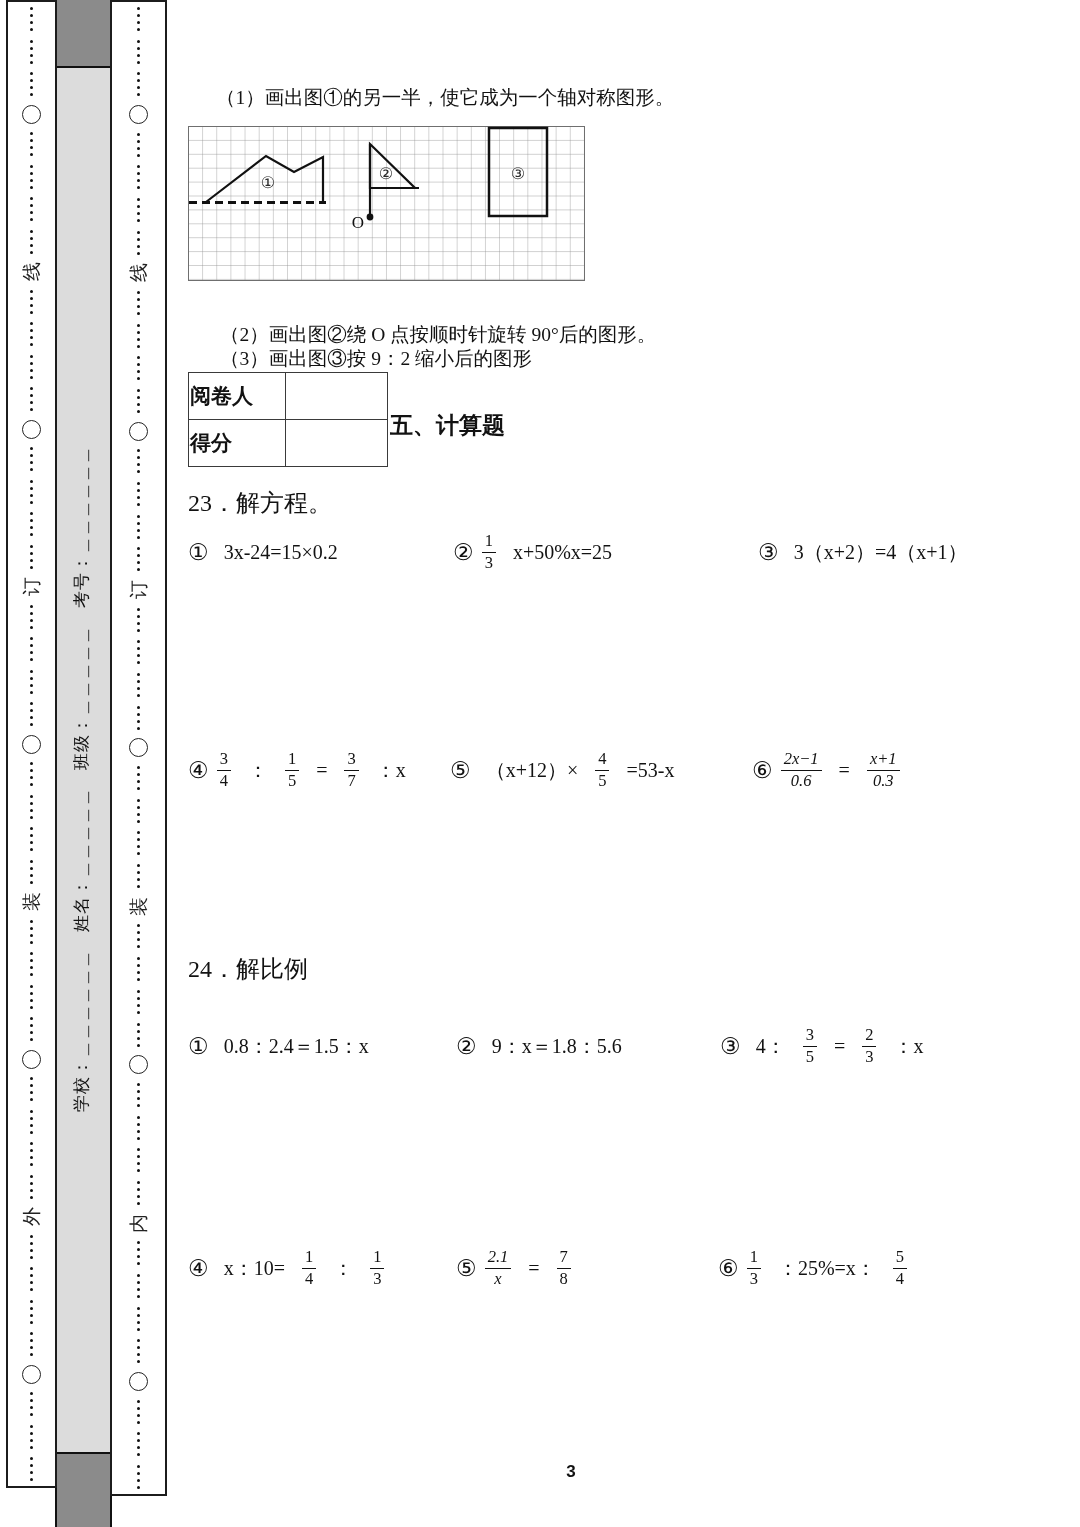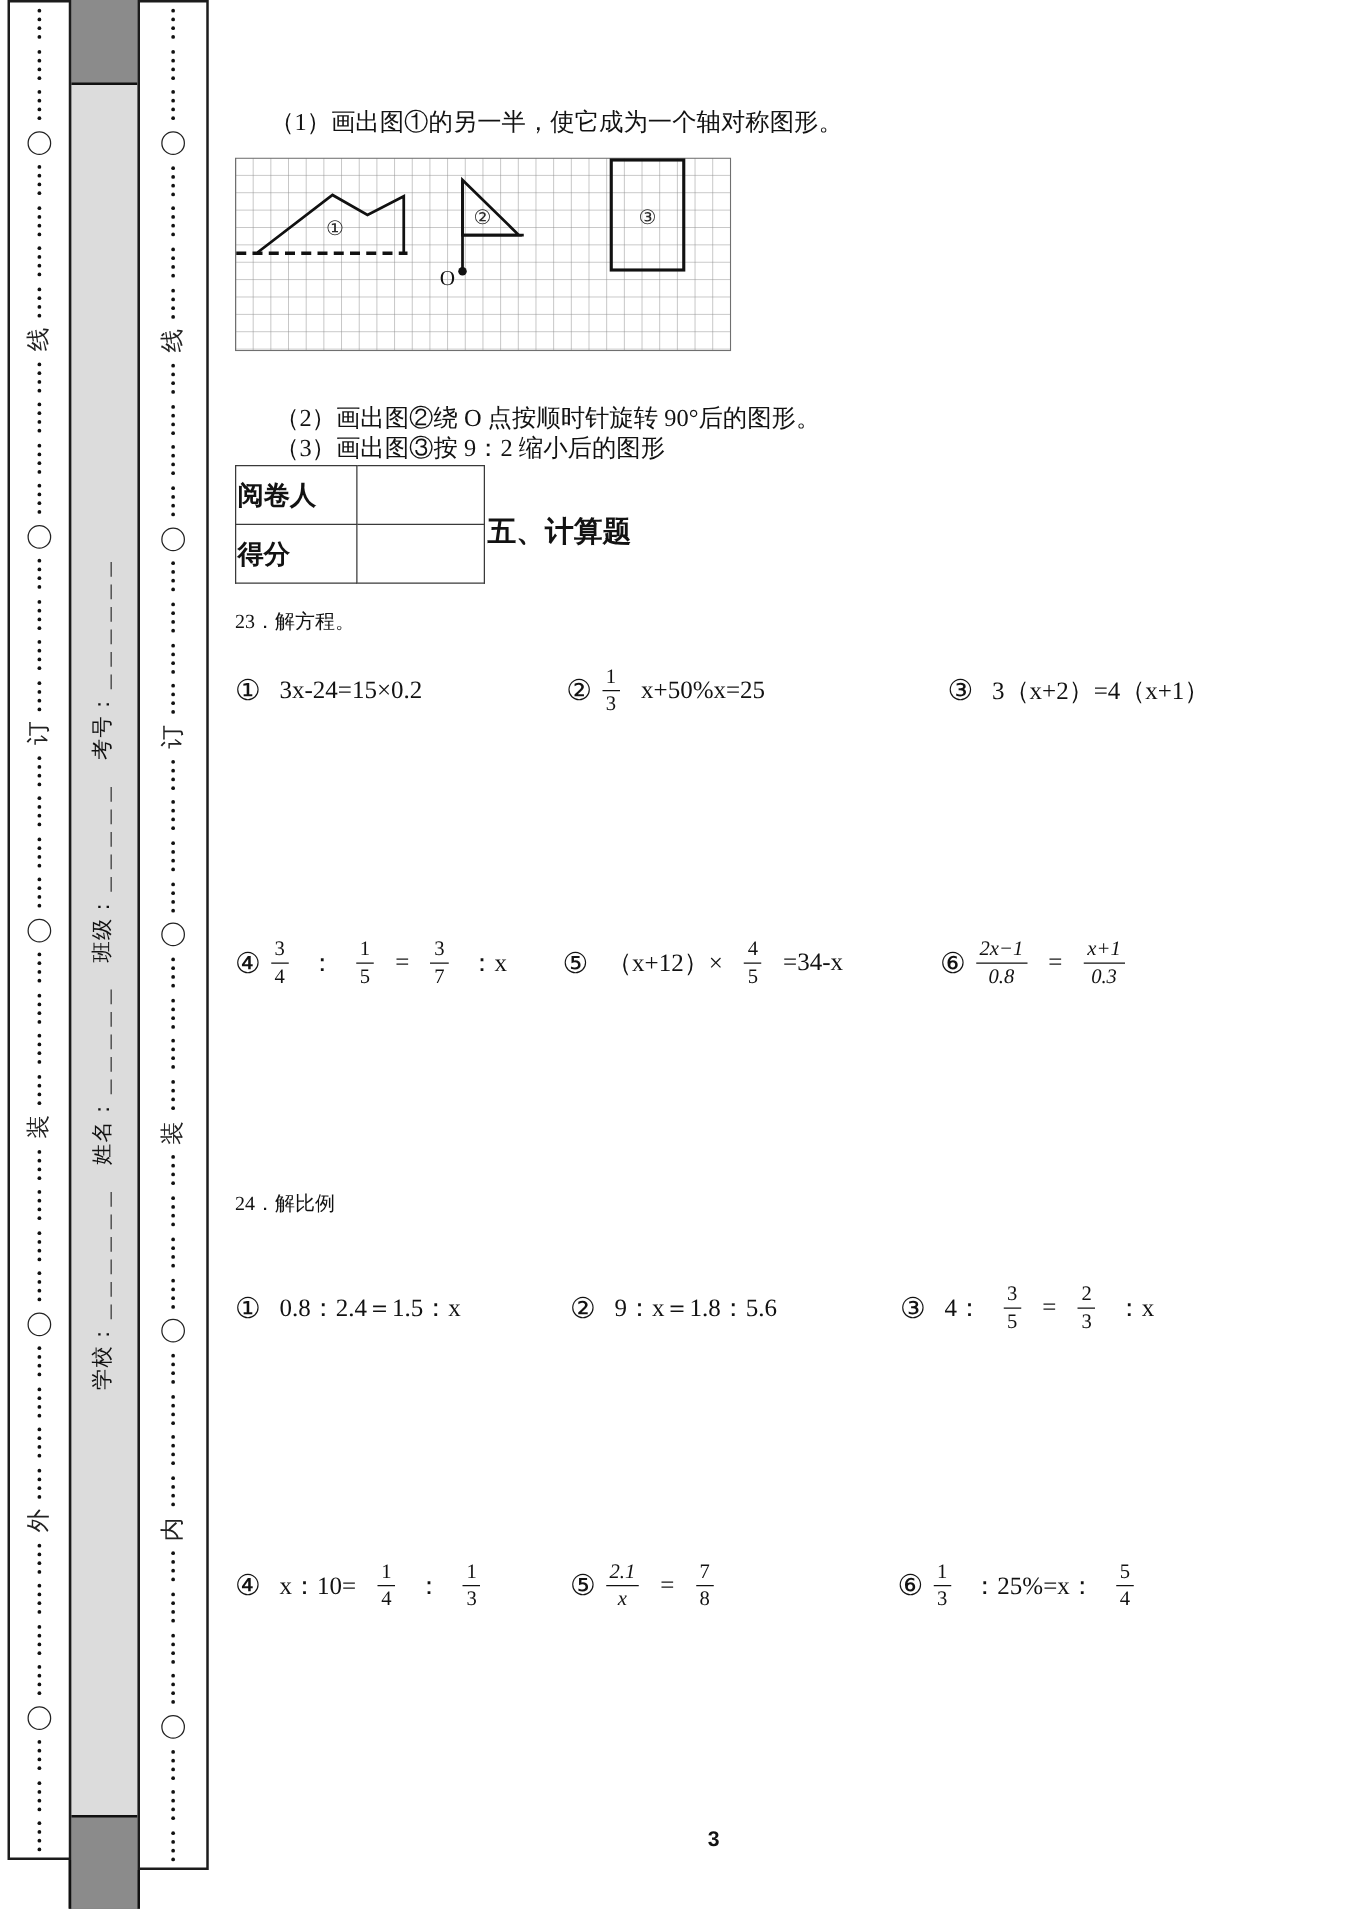--- a/index.html
+++ b/index.html
@@ -55,21 +55,21 @@
   .score-table td.lab{
     width:97px;font-family:"Liberation Sans","DejaVu Sans",sans-serif;
     font-weight:bold;font-size:21px;
   }
   .score-table td.blank{width:102px;}
   .sec-title{
     position:absolute;left:240px;top:410px;
     font-family:"Liberation Sans","DejaVu Sans",sans-serif;
     font-weight:bold;font-size:23px;white-space:nowrap;
   }
-  .q-title{position:absolute;font-size:16px;white-space:nowrap;}
+  .q-title{position:absolute;font-size:24px;white-space:nowrap;}
   
   .eq{
     position:absolute;display:flex;align-items:center;height:60px;
     font-size:20px;white-space:nowrap;
   }
   .eq .circ{font-size:23px;margin-right:3px;line-height:1;}
   .eq .txt{margin:0 12px;}
   .eq .frac{
     display:inline-flex;flex-direction:column;align-items:center;
     margin:0 5px;line-height:1.12;font-size:16.5px;vertical-align:middle;
@@ -652,27 +652,27 @@
       </span>
       <span class="txt">：x</span>
     </div>
   <div class="eq" style="left:300px;top:740px;">
       <span class="circ">⑤</span>
       <span class="txt">（x+12）×</span>
       <span class="frac">
         <span class="num">4</span>
         <span class="den">5</span>
       </span>
-      <span class="txt">=34-x</span>
+      <span class="txt">=53-x</span>
     </div>
   <div class="eq" style="left:602px;top:740px;">
       <span class="circ">⑥</span>
       <span class="frac it">
         <span class="num">2x−1</span>
-        <span class="den">0.8</span>
+        <span class="den">0.6</span>
       </span>
       <span class="txt">=</span>
       <span class="frac it">
         <span class="num">x+1</span>
         <span class="den">0.3</span>
       </span>
     </div>
 
   <div class="q-title" style="left:38px;top:953px;">24．解比例</div>
   <div class="eq" style="left:38px;top:1016px;">

